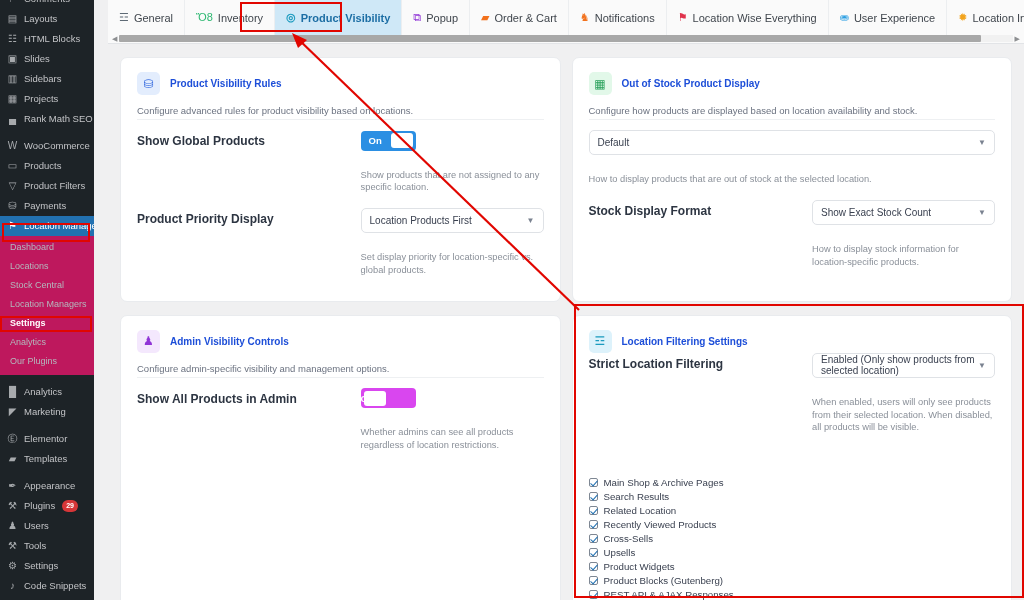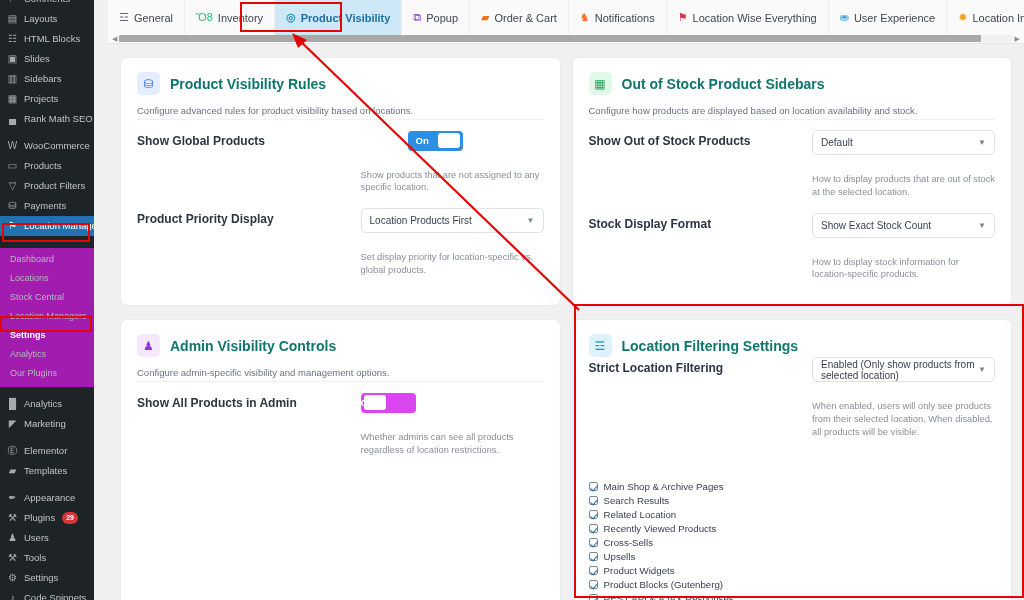--- a/index.html
+++ b/index.html
@@ -36,21 +36,21 @@
     flex: 0 0 13px;
     display: flex; align-items: center; justify-content: center;
     font-size: 10px; color: #a7aaad;
     line-height: 1;
   }
   .nav-item.current {
     background: #2271b1; color: #fff; font-weight: normal;
   }
   .nav-item.current .ic { color: #fff; }
 
-  .submenu { background: #a21caf; padding: 2px 8px 4px 0; margin-top: 12px; }
+  .submenu { background: #be185d; padding: 2px 8px 4px 0; }
   .sub-item {
     font-size: 9px; color: #b4b9be;
     padding: 2px 0 2px 10px;
     line-height: 15px;
     white-space: nowrap;
   }
   .sub-item.active { color: #fff; font-weight: bold; }
 
   .badge {
     background: #d63638; color: #fff;
@@ -143,21 +143,21 @@
   .card-head { display: flex; align-items: center; gap: 10px; }
   .card-ico {
     width: 23px; height: 23px; border-radius: 5px;
     display: flex; align-items: center; justify-content: center;
     font-size: 12px; line-height: 1;
   }
   .ico-blue { background: #e3edfd; color: #3b6fe0; }
   .ico-green { background: #e2f8e9; color: #27a05a; }
   .ico-purple { background: #f4e8fd; color: #9035d6; }
   .ico-cyan { background: #ddf2fb; color: #1c9bbf; }
-  .card-title { font-size: 14px; font-weight: bold; color: #0f766e; }
+  .card-title { font-size: 10px; font-weight: bold; color: #1d4ed8; }
   .card-desc {
     font-size: 9.5px; color: #6b7280;
     margin: 10px 0 10px 0;
     padding-bottom: 3px;
     border-bottom: 1px solid #eef0f2;
   }
 
   .row { display: flex; margin-bottom: 14px; }
   .row-label {
     flex: 0 0 55%;
@@ -167,21 +167,21 @@
   .row-ctl { flex: 1 1 auto; min-width: 0; }
   .hint { font-size: 9.3px; color: #8a9099; line-height: 1.38; margin-top: 18px; }
 
   .toggle {
     display: inline-flex; align-items: center;
     width: 55px; height: 20px;
     border-radius: 4px;
     position: relative;
     font-size: 9.5px; font-weight: bold; color: #fff;
   }
-  .toggle.on { background: #2b8fe3; justify-content: flex-start; padding-left: 8px; margin-left: 47px; }
+  .toggle.on { background: #2b8fe3; justify-content: flex-start; padding-left: 8px; }
   .toggle.off { background: #d946ef; justify-content: flex-start; padding-right: 10px; }
   .toggle .knob {
     position: absolute; top: 2.5px;
     width: 22px; height: 15px;
     background: #fff; border-radius: 3px;
   }
   .toggle.on .knob { right: 3px; }
   .toggle.off .knob { left: 3px; }
 
   .select {
@@ -422,26 +422,25 @@
               <span class="chev">▼</span>
             </div>
             <div class="hint">Set display priority for location-specific vs. global products.</div>
           </div>
         </div>
       </div>
 
       <div class="card" style="min-height:236px;">
         <div class="card-head">
           <div class="card-ico ico-green">▦</div>
-          <div class="card-title">Out of Stock Product Sidebars</div>
+          <div class="card-title">Out of Stock Product Display</div>
         </div>
         <div class="card-desc">Configure how products are displayed based on location availability and stock.</div>
 
         <div class="row">
-          <div class="row-label">Show Out of Stock Products</div>
           <div class="row-ctl">
             <div class="select">
               <span>Default</span>
               <span class="chev">▼</span>
             </div>
             <div class="hint">How to display products that are out of stock at the selected location.</div>
           </div>
         </div>
 
         <div class="row">

